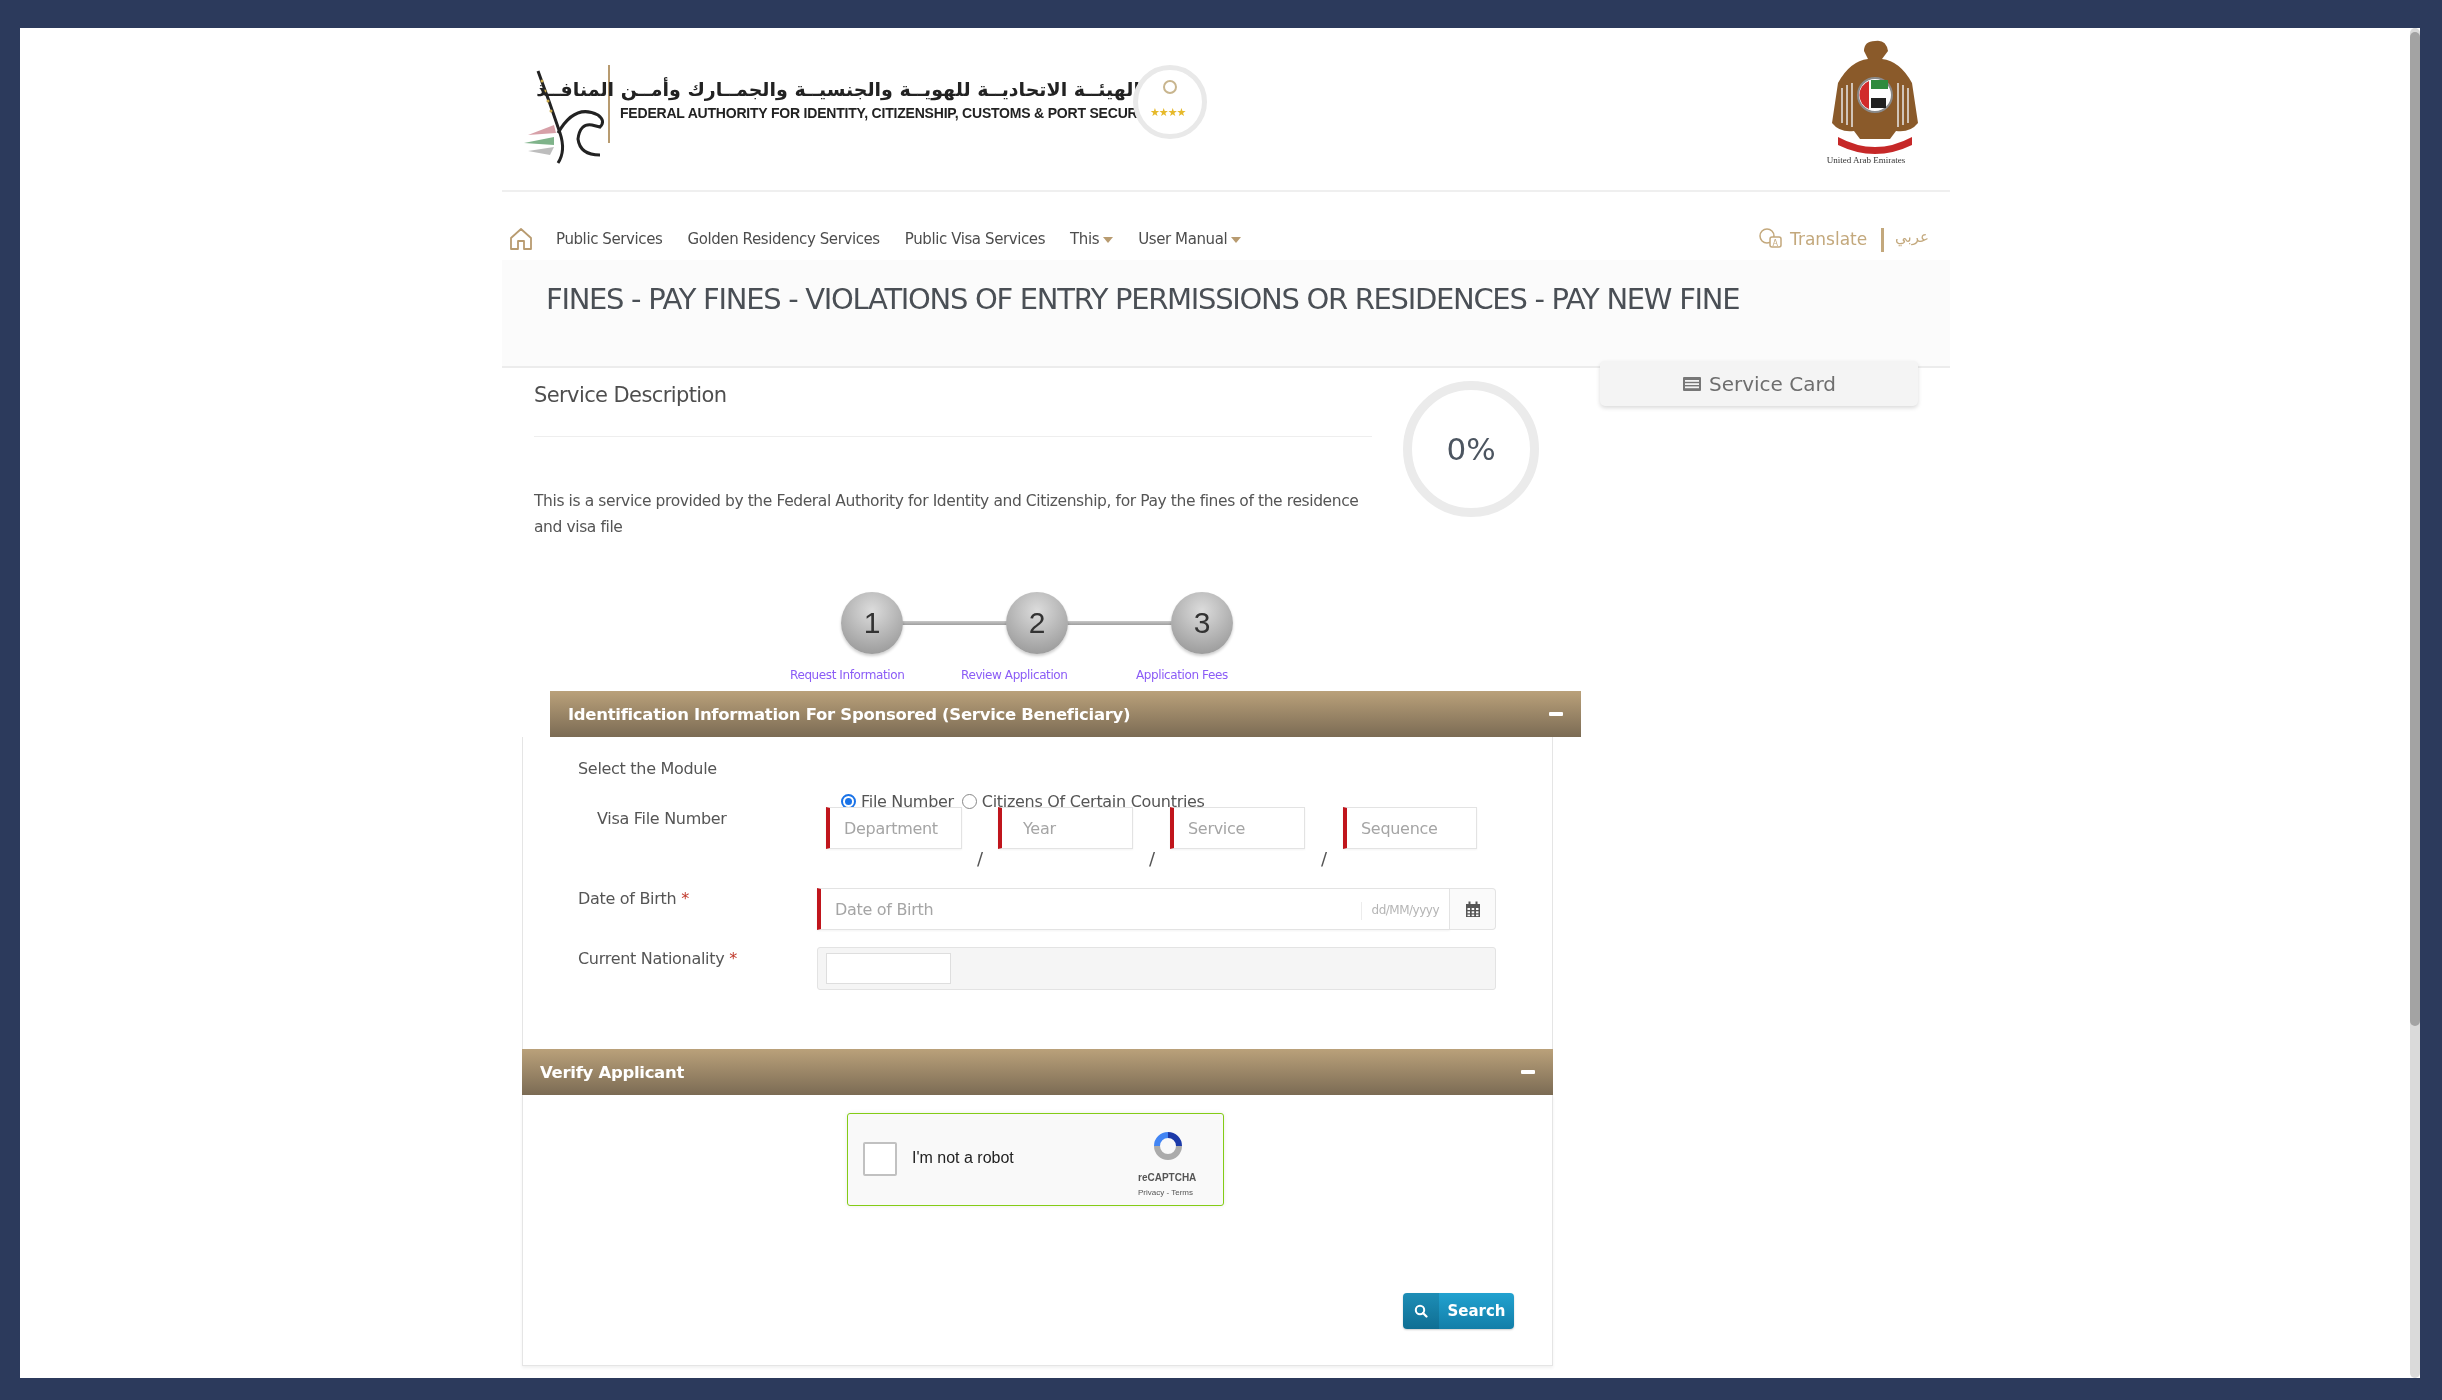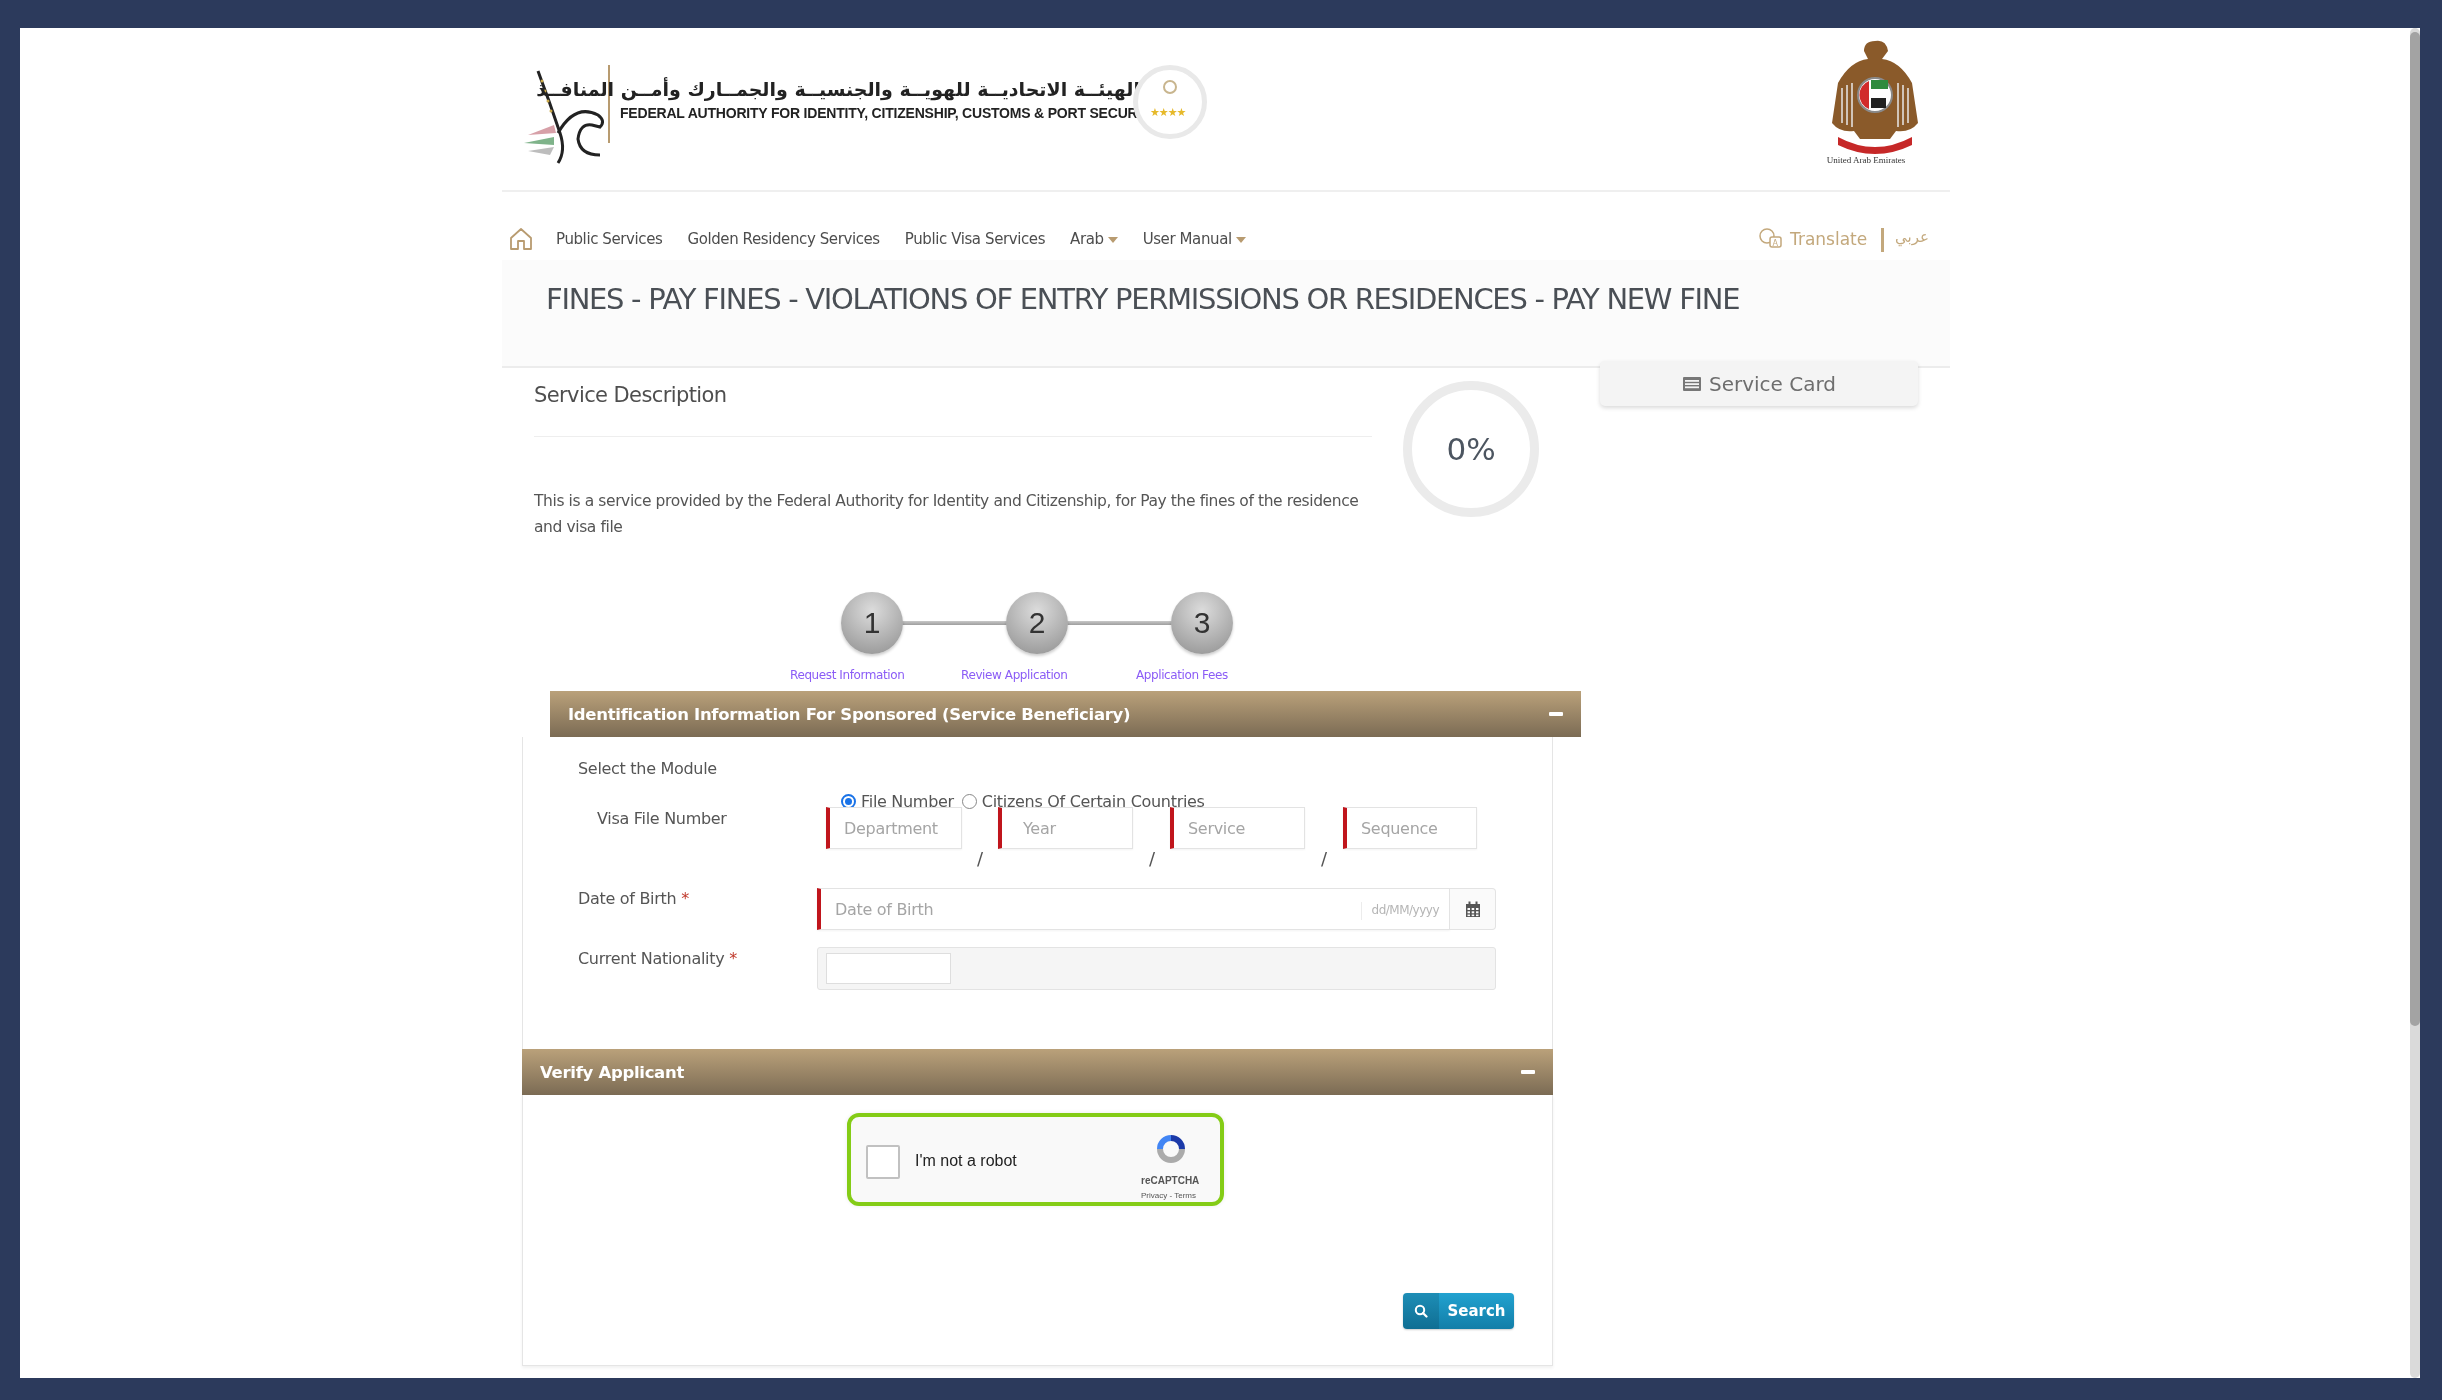--- a/index.html
+++ b/index.html
@@ -72,21 +72,21 @@
   .date-field { left: 817px; top: 888px; width: 633px; height: 42px; }
   .date-format { position: absolute; right: 10px; top: 13px; font-size: 12px; color: #b5b5b5; border-left: 1px solid #ececec; padding-left: 10px; height: 18px; line-height: 16px; letter-spacing: -0.5px; }
   .cal-btn { left: 1450px; top: 888px; width: 46px; height: 42px; background: #fafafa; border: 1px solid #e3e3e3; border-left: none; border-radius: 0 4px 4px 0; display: flex; align-items: center; justify-content: center; }
 
   .nat-wrap { left: 817px; top: 947px; width: 679px; height: 43px; border: 1px solid #e3e3e3; background: #f5f5f5; border-radius: 3px; }
   .nat-code { left: 826px; top: 953px; width: 125px; height: 31px; border: 1px solid #dedede; background: #fff; }
   .nat-select { left: 955px; top: 947px; width: 541px; height: 43px; border-left: 4px solid #c0151c; background: #fff; display: flex; align-items: center; padding-left: 18px; font-size: 16px; color: #555; letter-spacing: -0.3px; border-top: 1px solid #e3e3e3; border-bottom: 1px solid #e3e3e3; border-right: 1px solid #e3e3e3; }
   .sel-caret { position: absolute; right: 8px; top: 18px; width: 0; height: 0; border-left: 4px solid transparent; border-right: 4px solid transparent; border-top: 5px solid #666; }
 
   
-  .recaptcha { left: 847px; top: 1113px; width: 377px; height: 93px; background: #f9f9f9; border: 4px solid #84cc16; border-radius: 12px; box-shadow: 0 0 4px rgba(0,0,0,0.08); }
+  .recaptcha { left: 847px; top: 1113px; width: 377px; height: 93px; background: #f9f9f9; border: 1px solid #84cc16; border-radius: 3px; box-shadow: 0 0 4px rgba(0,0,0,0.08); }
   .rc-check { position: absolute; left: 15px; top: 28px; width: 34px; height: 34px; border: 2px solid #c1c1c1; border-radius: 2px; background: #fff; }
   .rc-label { position: absolute; left: 64px; top: 35px; font-size: 16px; color: #222; font-family: "Liberation Sans", sans-serif; }
   .rc-logo { position: absolute; left: 302px; top: 14px; }
   .rc-brand { position: absolute; left: 290px; top: 58px; font-size: 10px; color: #555; font-family: "Liberation Sans", sans-serif; font-weight: bold; }
   .rc-links { position: absolute; left: 290px; top: 74px; font-size: 8px; color: #555; font-family: "Liberation Sans", sans-serif; }
 
   .search-btn { left: 1384px; top: 1265px; width: 111px; height: 36px; border-radius: 4px; background: linear-gradient(#22a2d0, #127ea8); display: flex; align-items: center; color: #fff; font-size: 15px; font-weight: bold; overflow: hidden; box-shadow: 0 1px 2px rgba(0,0,0,0.2); }
   .search-btn .ico { width: 36px; height: 36px; background: rgba(0,0,0,0.12); display: flex; align-items: center; justify-content: center; }
   .search-btn .lbl { flex: 1; text-align: center; }
 </style>
@@ -141,21 +141,21 @@
     <div class="nav-item">
         <span>Public Services</span>
       </div>
     <div class="nav-item">
         <span>Golden Residency Services</span>
       </div>
     <div class="nav-item">
         <span>Public Visa Services</span>
       </div>
     <div class="nav-item">
-        <span>Arab</span>
+        <span>This</span>
         <span class="caret"></span>
       </div>
     <div class="nav-item">
         <span>User Manual</span>
         <span class="caret"></span>
       </div>
   </div>
   <div class="abs translate">
     <svg width="26" height="24" viewBox="0 0 26 24">
       <circle cx="9" cy="9" r="7" fill="none" stroke="#c3a87c" stroke-width="1.5"></circle>

